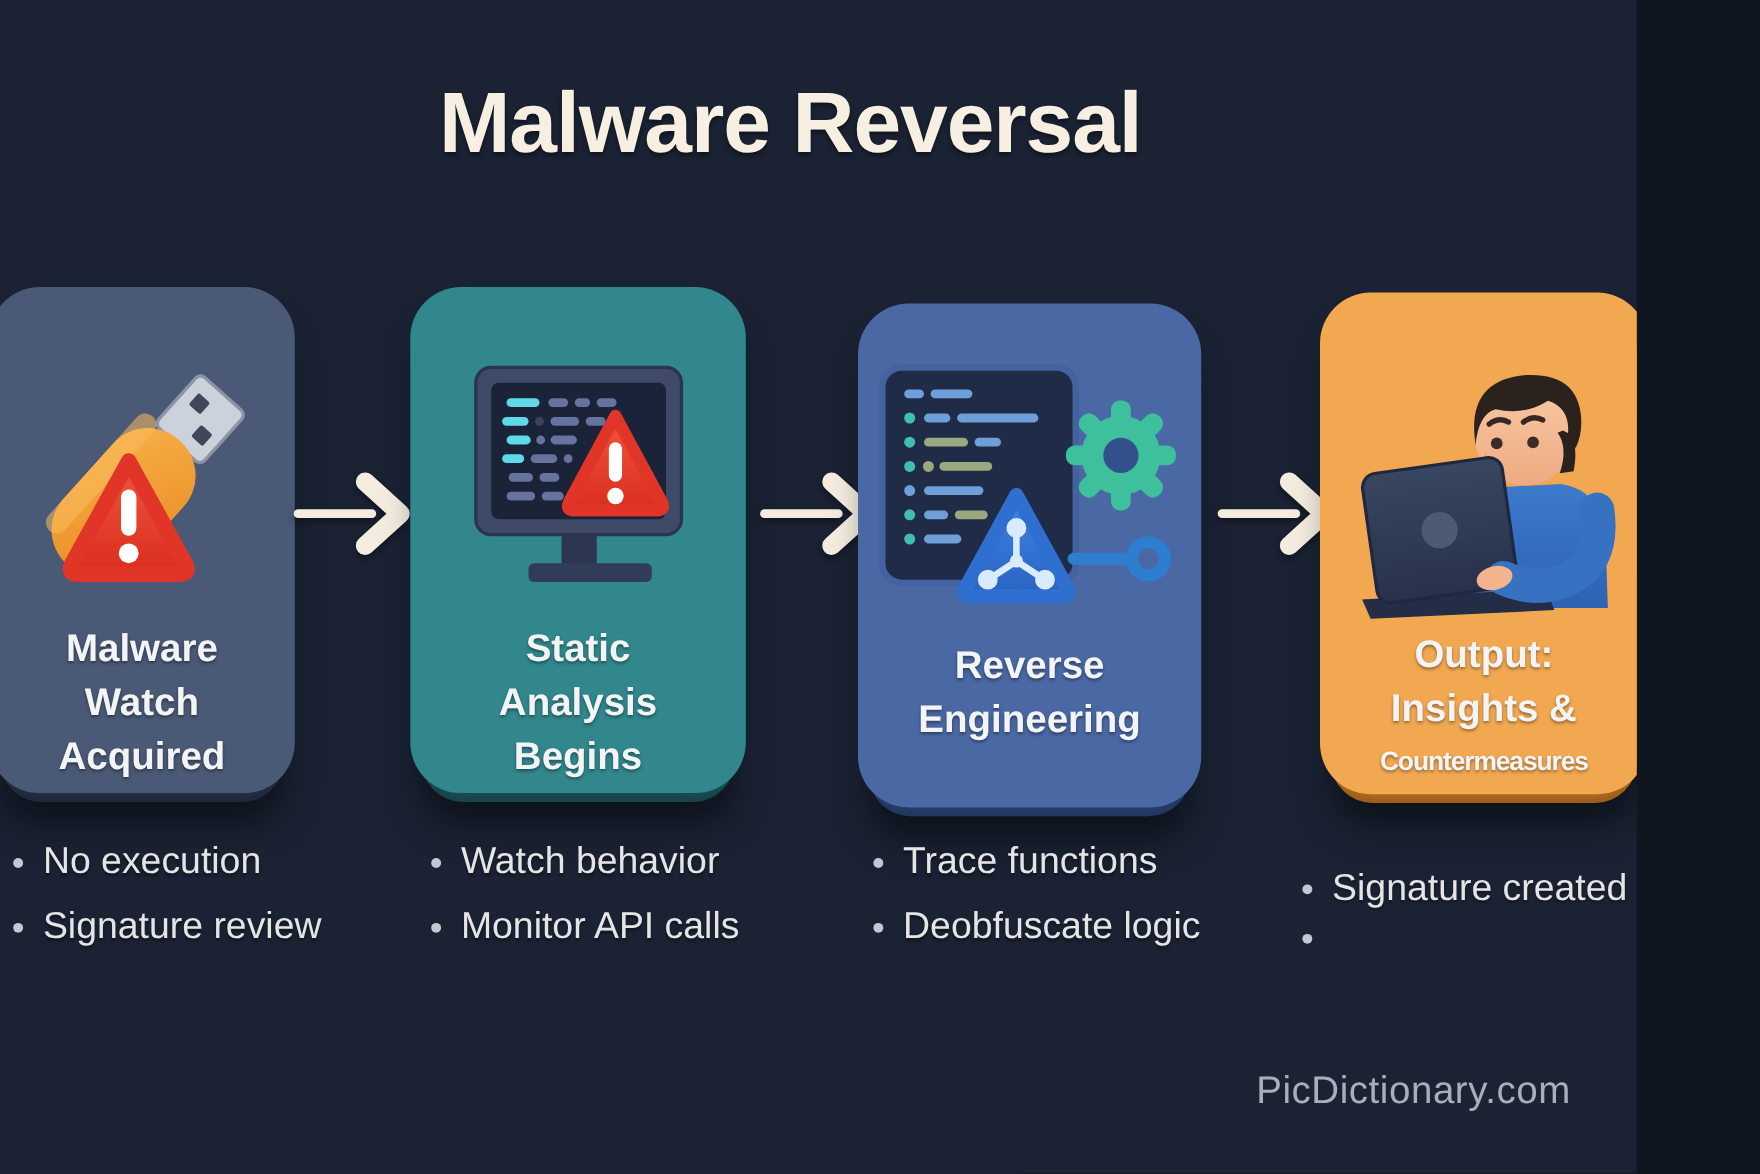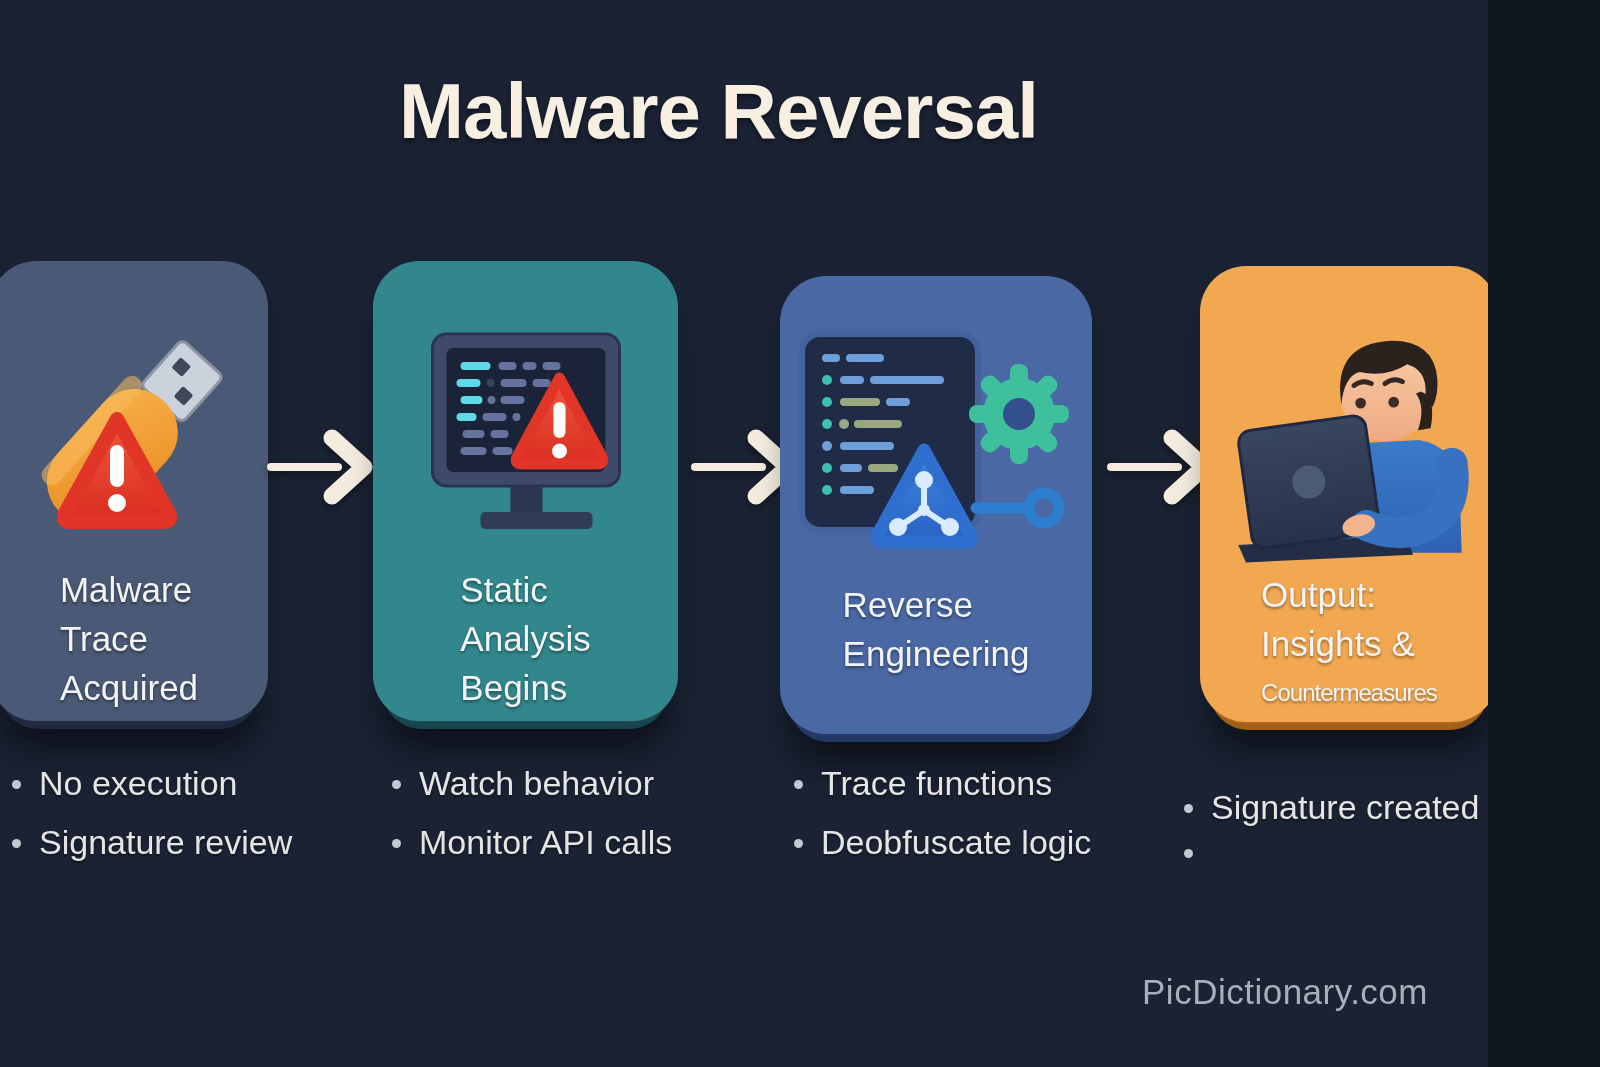--- a/index.html
+++ b/index.html
@@ -30,21 +30,21 @@
   .card-2::before{background:#31878c;}
   .card-3{left:790px;top:292px;width:292px;height:450px;background:linear-gradient(180deg,#3e5a9c 0%,#33508c 35%,#2e4a82 100%);}
   .card-3::before{background:#4a68a4;}
   .card-4{left:1210px;top:282px;width:278px;height:448px;background:linear-gradient(180deg,#ee9c3c 0%,#e0882b 35%,#d67e22 100%);}
   .card-4::before{background:#f2a851;}
   .icon-wrap{
     height:288px;width:100%;display:flex;align-items:center;justify-content:center;
     padding-top:30px;box-sizing:border-box;
   }
   .card-title{
-    text-align:left;color:#f3f4f6;font-weight:400;font-size:35px;line-height:49px;
+    text-align:center;color:#f3f4f6;font-weight:700;font-size:35px;line-height:49px;
     text-shadow:0 2px 3px rgba(0,0,0,.4);
   }
   .card-title span{display:block;}
   .card-title .tight{font-size:24px;letter-spacing:-1px;}
   
   .arrow{position:absolute;top:424px;}
   .arrow svg{display:block;filter:drop-shadow(0 3px 3px rgba(0,0,0,.4));}
   .arrow-1{left:266px;}
   .arrow-2{left:690px;}
   .arrow-3{left:1106px;}
@@ -96,21 +96,21 @@
           <rect x="70" y="80" width="86" height="152" rx="42" fill="url(#usbBody)"></rect>
           <rect x="70" y="80" width="20" height="140" rx="10" fill="#f9bc5f" opacity=".55"></rect>
         </g>
         <path d="M100 112 L152 206 Q156 215 146 215 L54 215 Q44 215 48 206 Z" fill="url(#warnRed)" stroke="#e03527" stroke-width="14" stroke-linejoin="round"></path>
         <rect x="93" y="138" width="14" height="42" rx="7" fill="#ffffff"></rect>
         <circle cx="100" cy="196" r="9" fill="#ffffff"></circle>
       </svg>
     </div>
     <div class="card-title">
       <span>Malware</span>
-      <span>Trace</span>
+      <span>Watch</span>
       <span>Acquired</span>
     </div>
   </div>
 
   <div class="arrow arrow-1">
     <svg width="108" height="86" viewBox="0 0 108 86">
       <path d="M5 43 H72" stroke="#f3ecdf" stroke-width="8" stroke-linecap="round"></path>
       <path d="M66 14 L98 43 L66 72" stroke="#f3ecdf" stroke-width="17" fill="none" stroke-linecap="round" stroke-linejoin="round"></path>
     </svg>
   </div>

